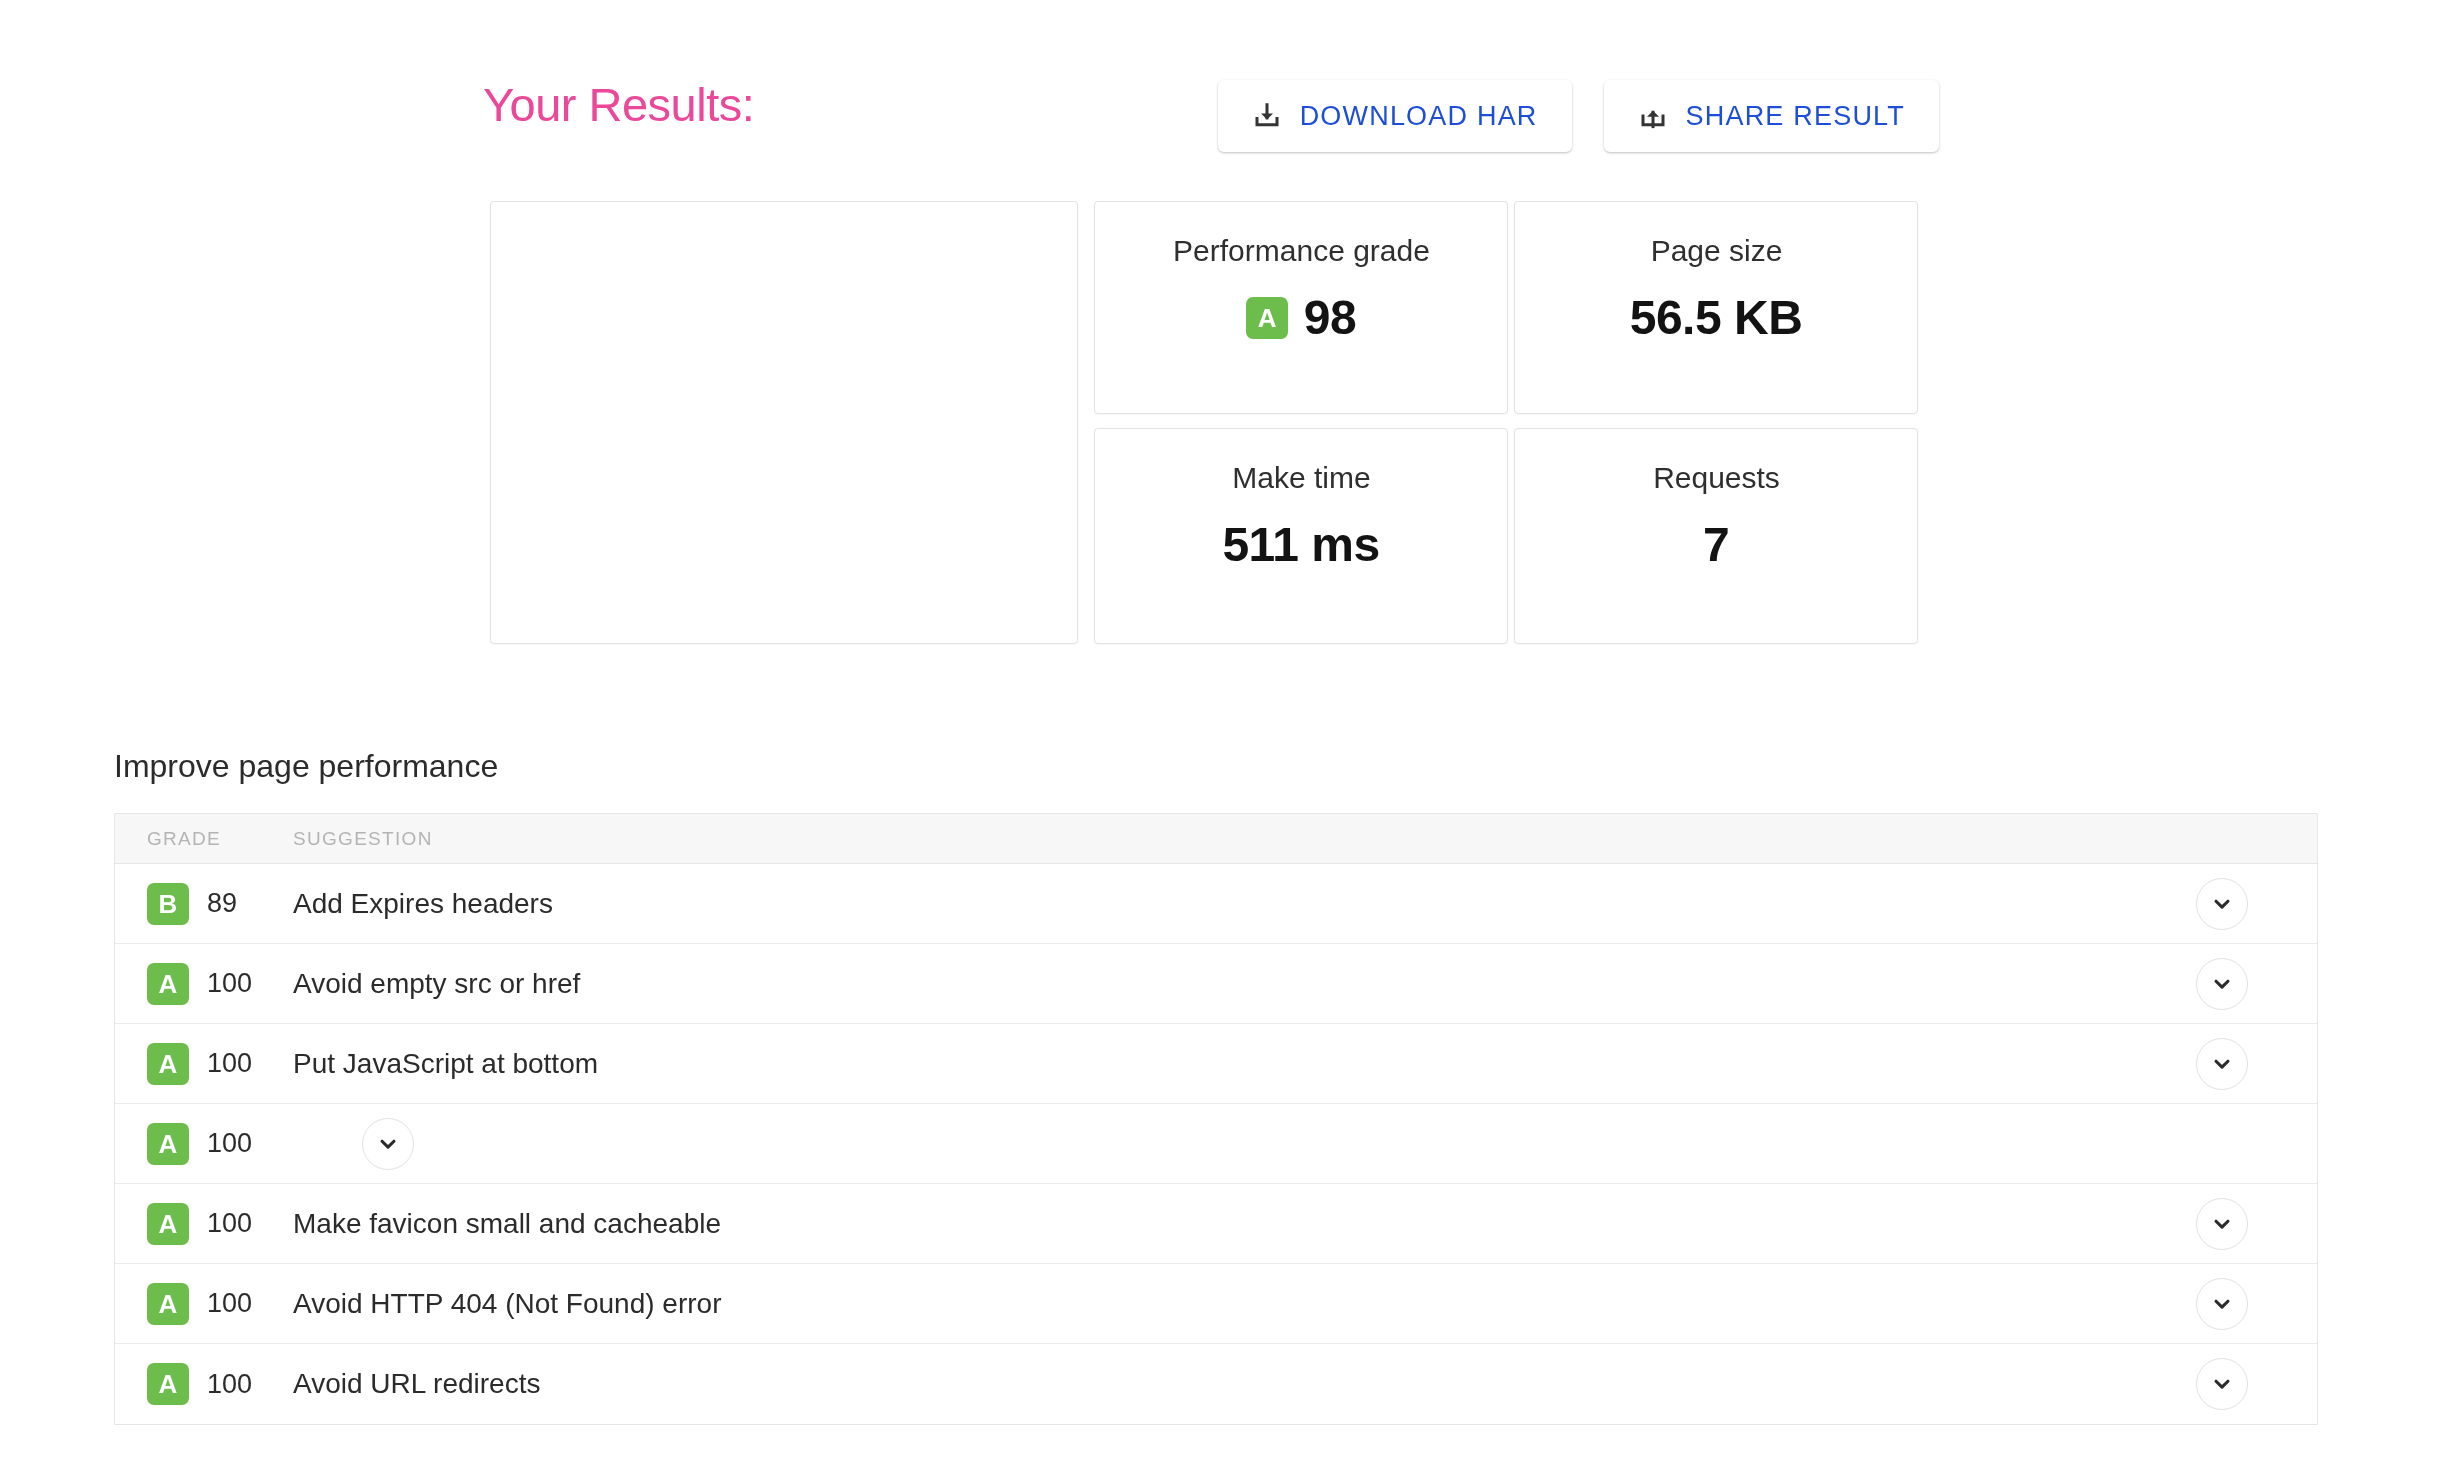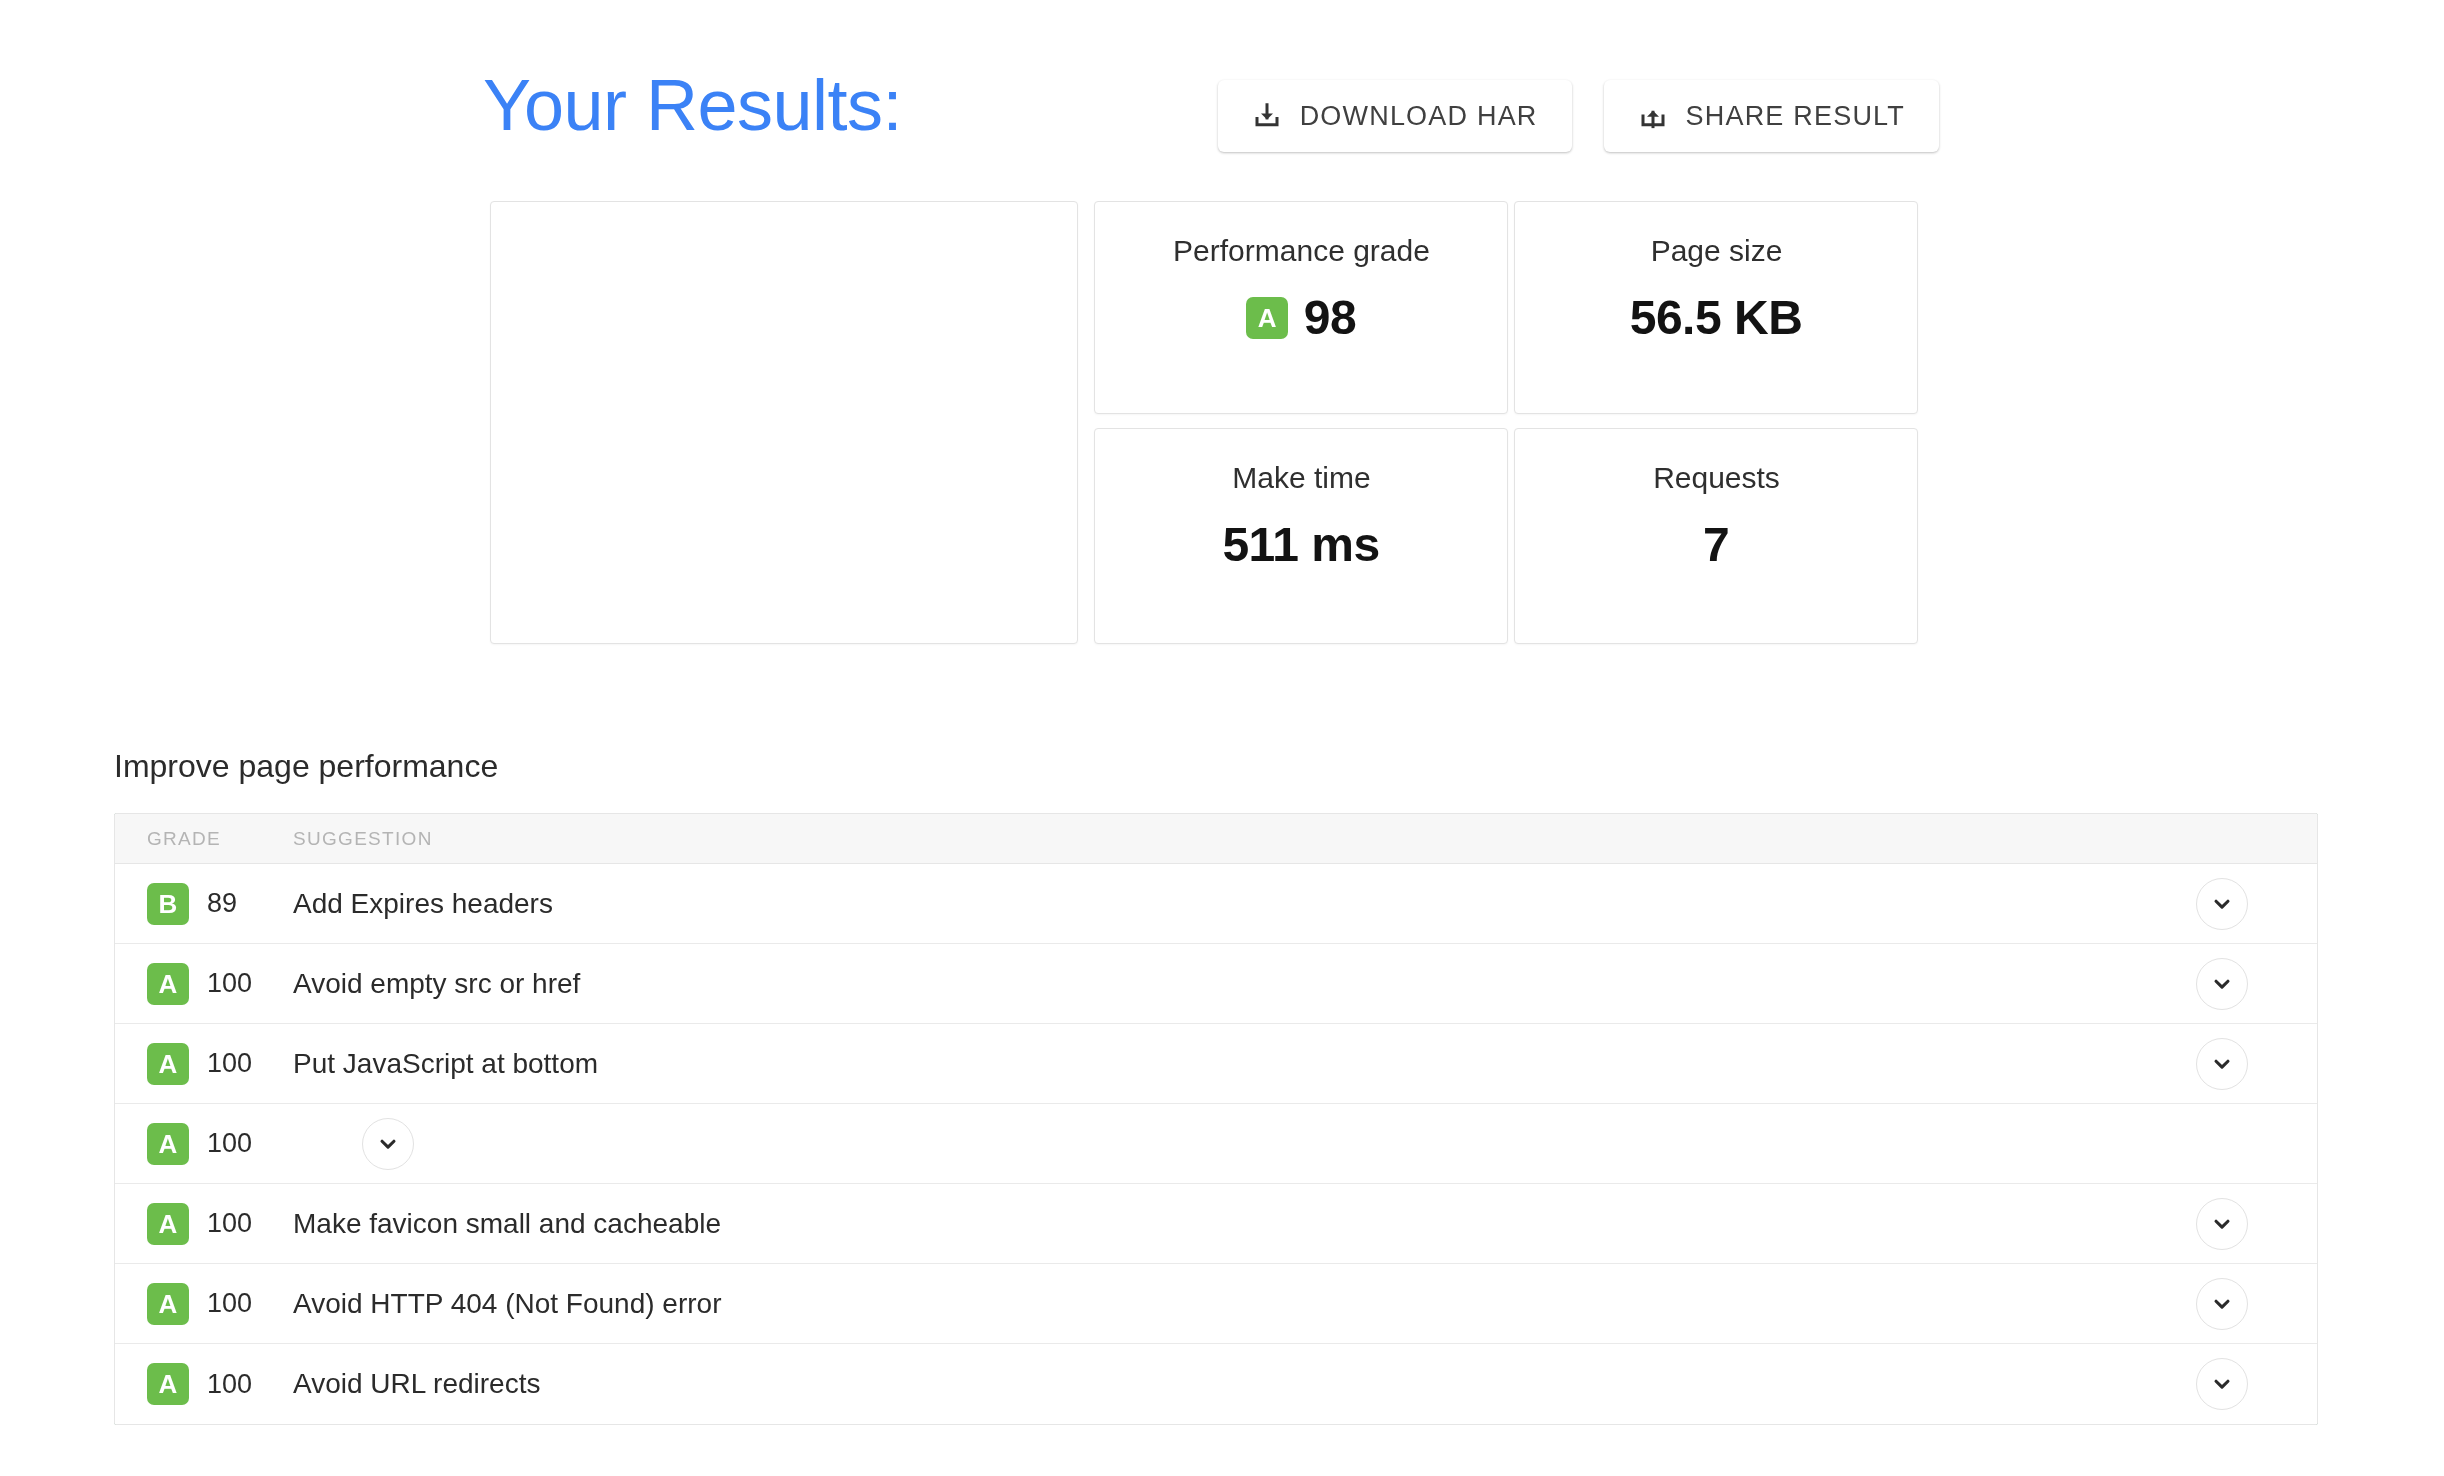--- a/index.html
+++ b/index.html
@@ -26,23 +26,23 @@
     left: 483px;
     top: 62px;
     width: 1456px;
     height: 86px;
   }
 
   .results-title {
     position: absolute;
     left: 0;
     top: 0;
-    font-size: 72px;
-    font-weight: 400;
-    color: #3b82f6;
+    font-size: 47px;
+    font-weight: 400;
+    color: #ec4899;
     letter-spacing: -0.5px;
     line-height: 86px;
     white-space: nowrap;
   }
 
   .header-actions {
     position: absolute;
     right: 0;
     top: 18px;
     display: flex;
@@ -59,21 +59,21 @@
     border: none;
     border-radius: 6px;
     box-shadow: 0 1px 3px rgba(0,0,0,0.16), 0 1px 2px rgba(0,0,0,0.10);
     cursor: pointer;
     font-family: "Liberation Sans", sans-serif;
   }
 
   .action-btn .label {
     font-size: 27px;
     letter-spacing: 1.2px;
-    color: #404040;
+    color: #1d4ed8;
     white-space: nowrap;
   }
 
   .tray-icon { width: 30px; height: 30px; display: block; flex: none; }
 
   
   .cards {
     position: absolute;
     left: 490px;
     top: 198px;

